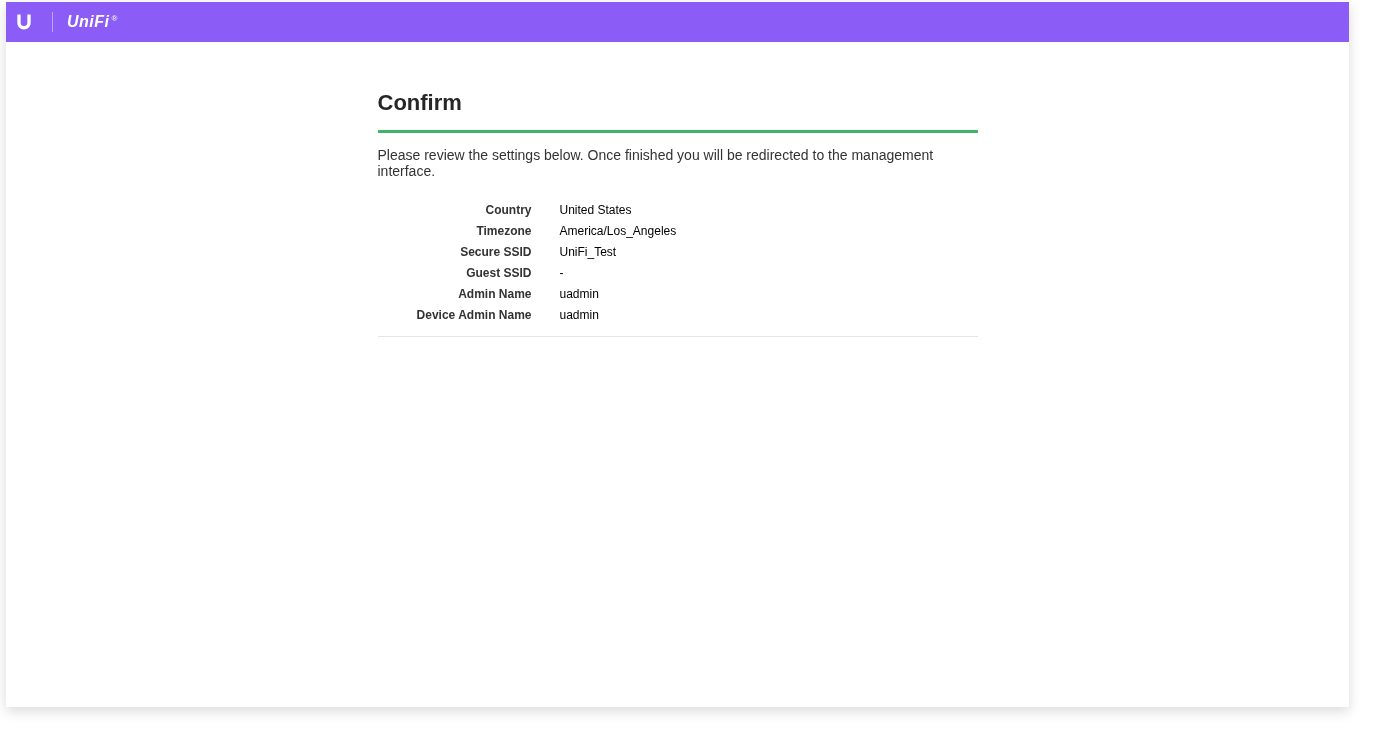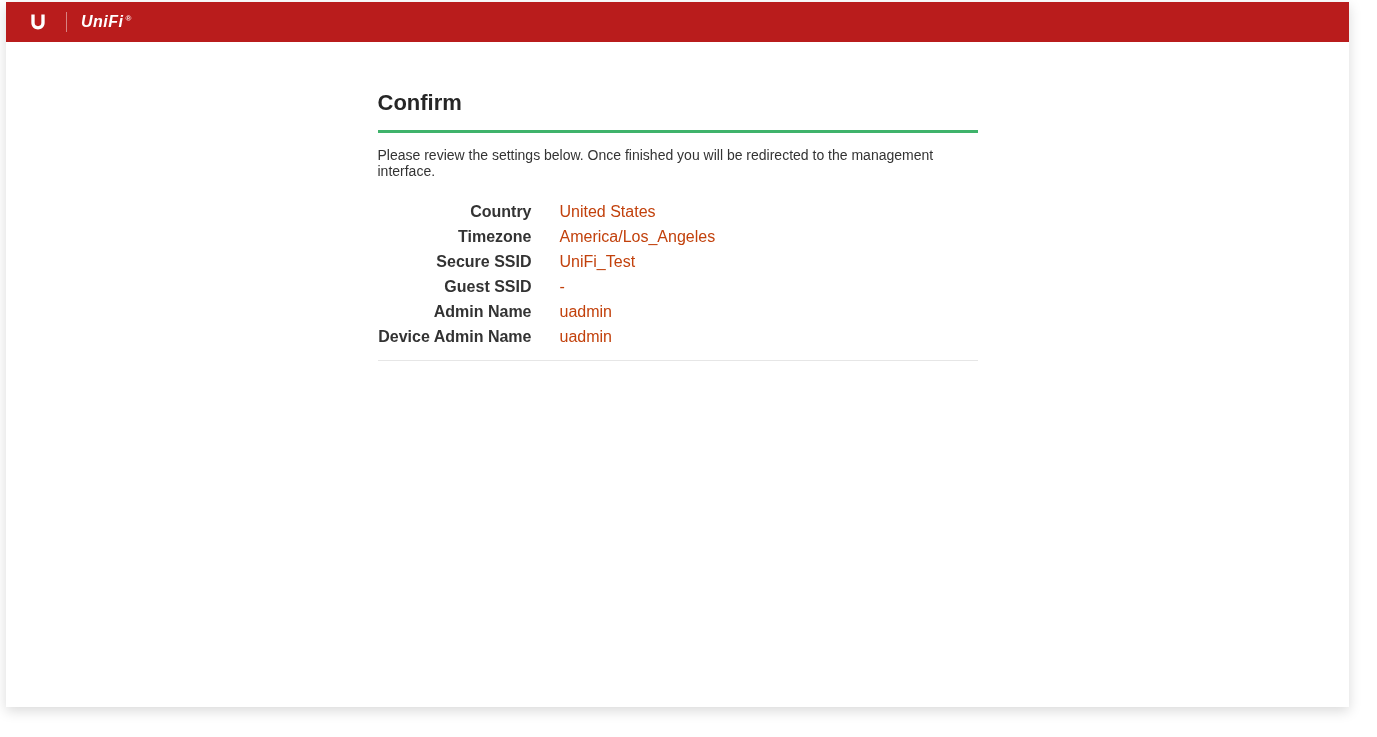--- a/index.html
+++ b/index.html
@@ -17,24 +17,24 @@
       top: 2px;
       left: 6px;
       right: 28px;
       bottom: 30px;
       box-shadow: 0 4px 12px rgba(0,0,0,0.15);
       background: #ffffff;
     }
 
     .header {
       height: 40px;
-      background: #b91c1c;
+      background: #8b5cf6;
       display: flex;
       align-items: center;
-      padding: 0 22px;
+      padding: 0 8px;
       gap: 10px;
     }
 
     .logo-mark {
       color: #fff;
       display: flex;
       align-items: center;
     }
 
     .logo-divider {
@@ -83,34 +83,34 @@
       width: 100%;
       padding-bottom: 14px;
       border-bottom: 1px solid #e6e6e6;
       margin-bottom: 14px;
     }
 
     .settings-row {
       display: flex;
       align-items: baseline;
       margin-bottom: 7px;
-      font-size: 16px;
+      font-size: 12px;
     }
     .settings-row:last-child { margin-bottom: 0; }
 
     .settings-label {
       width: 182px;
       text-align: right;
       color: #333;
       font-weight: 600;
       padding-right: 28px;
     }
 
     .settings-value {
-      color: #c2410c;
+      color: #000000;
       font-weight: 400;
     }
 
     .footer-row {
       display: flex;
       justify-content: space-between;
       align-items: center;
       padding: 0 2px;
     }
 

